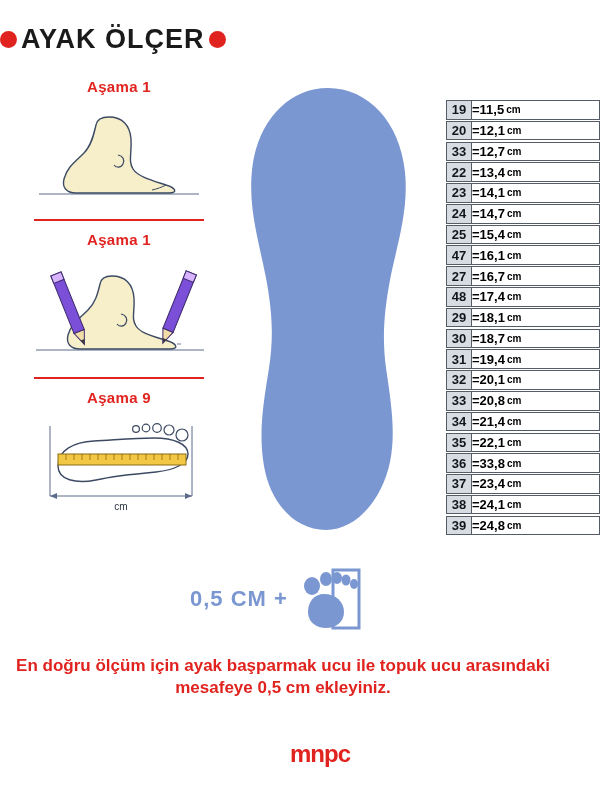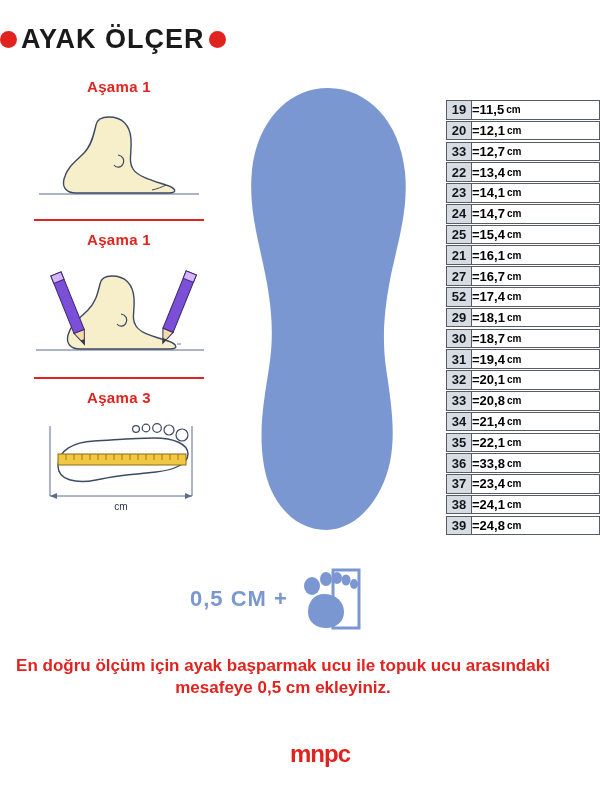--- a/index.html
+++ b/index.html
@@ -237,21 +237,21 @@
             <polygon points="156,80 167,80 161.5,94" fill="#f2dca8" stroke="#3c2a6b" stroke-width="1"></polygon>
             <polygon points="159.5,89 163.5,89 161.5,94" fill="#3c3c3c"></polygon>
           </g>
         </svg>
       </div>
     </div>
 
     <div class="divider"></div>
 
     <div class="stage">
-      <div class="stage-label">Aşama 3</div>
+      <div class="stage-label">Aşama 9</div>
       <div class="stage-art">
         <svg width="210" height="105" viewBox="0 0 210 105">
 
           <line x1="36" y1="16" x2="36" y2="86" stroke="#5b6b8c" stroke-width="1"></line>
           <line x1="178" y1="16" x2="178" y2="86" stroke="#5b6b8c" stroke-width="1"></line>
 
           <path d="M44 56 C44 40 60 32 80 31 C100 30 120 28 140 28
                    C160 28 174 34 174 44 C174 54 160 60 142 62
                    C120 64 100 66 82 70 C62 74 44 70 44 56 Z" fill="#ffffff" stroke="#3c4a63" stroke-width="1.4"></path>
 
@@ -349,35 +349,35 @@
         </div>
     </div>
     <div class="size-row">
       <div class="size-num">25</div>
       <div class="size-val">
           <span>=15,4</span>
           <span class="unit">cm</span>
         </div>
     </div>
     <div class="size-row">
-      <div class="size-num">21</div>
+      <div class="size-num">47</div>
       <div class="size-val">
           <span>=16,1</span>
           <span class="unit">cm</span>
         </div>
     </div>
     <div class="size-row">
       <div class="size-num">27</div>
       <div class="size-val">
           <span>=16,7</span>
           <span class="unit">cm</span>
         </div>
     </div>
     <div class="size-row">
-      <div class="size-num">52</div>
+      <div class="size-num">48</div>
       <div class="size-val">
           <span>=17,4</span>
           <span class="unit">cm</span>
         </div>
     </div>
     <div class="size-row">
       <div class="size-num">29</div>
       <div class="size-val">
           <span>=18,1</span>
           <span class="unit">cm</span>

